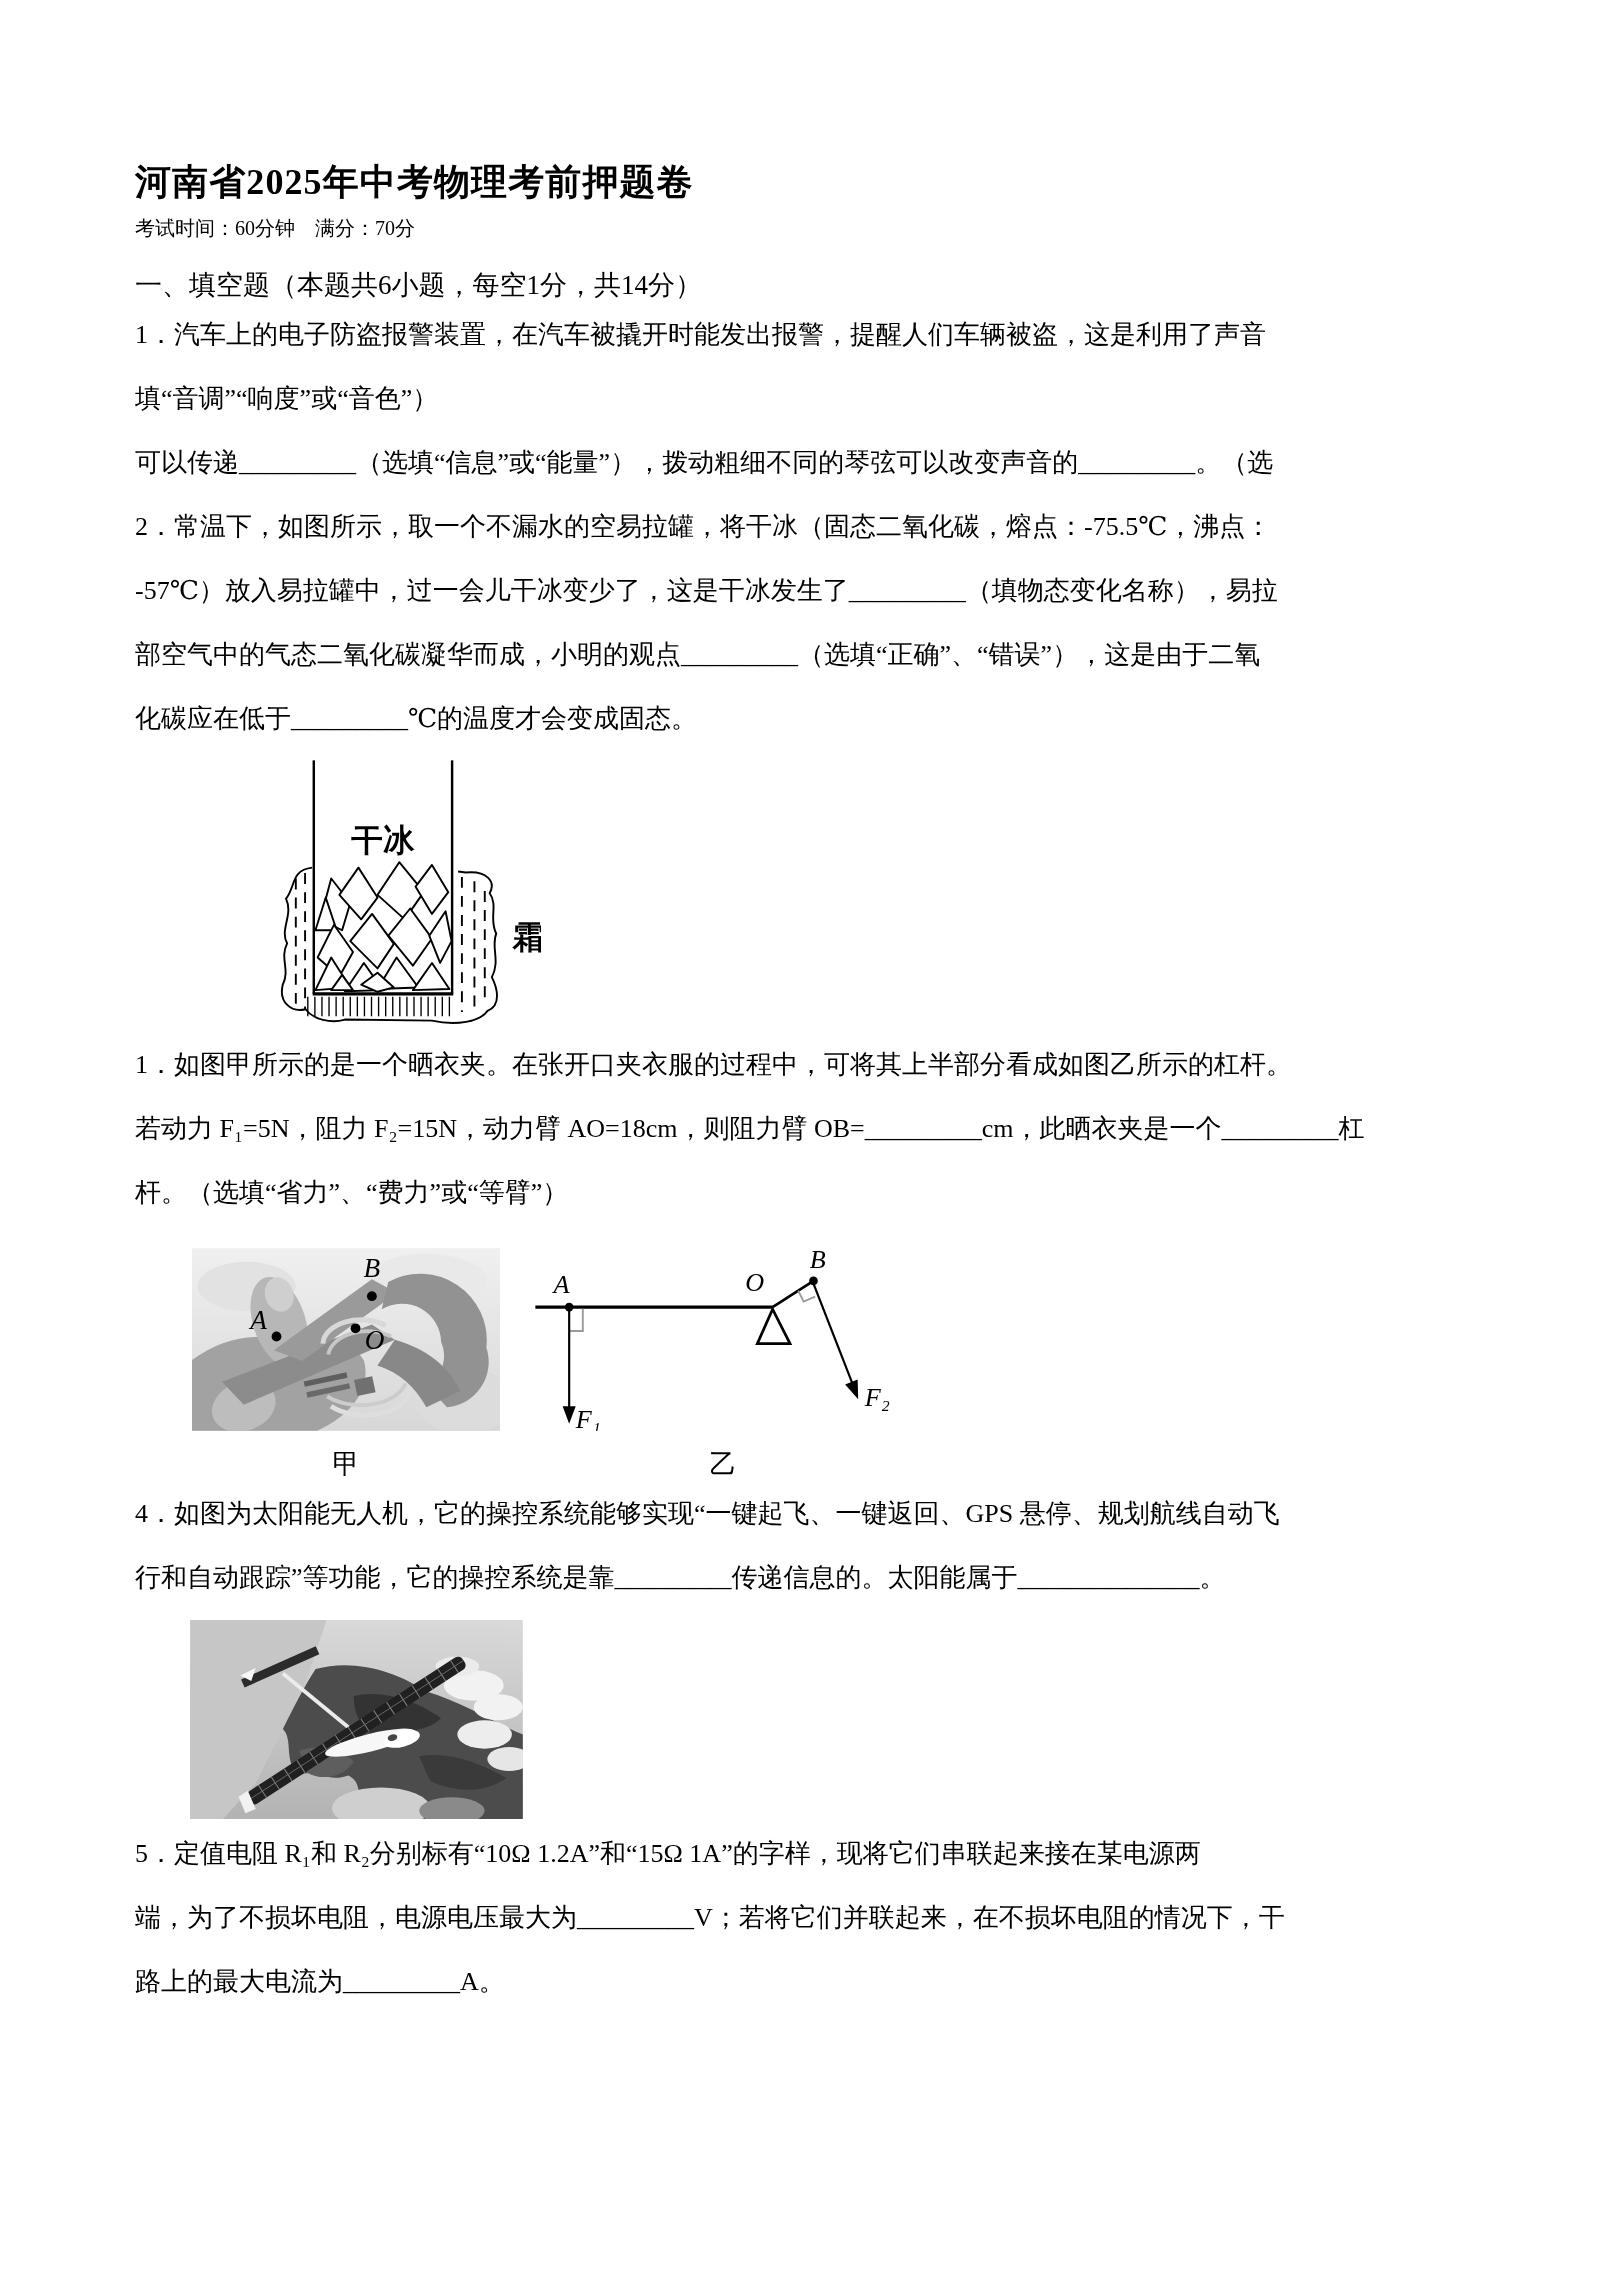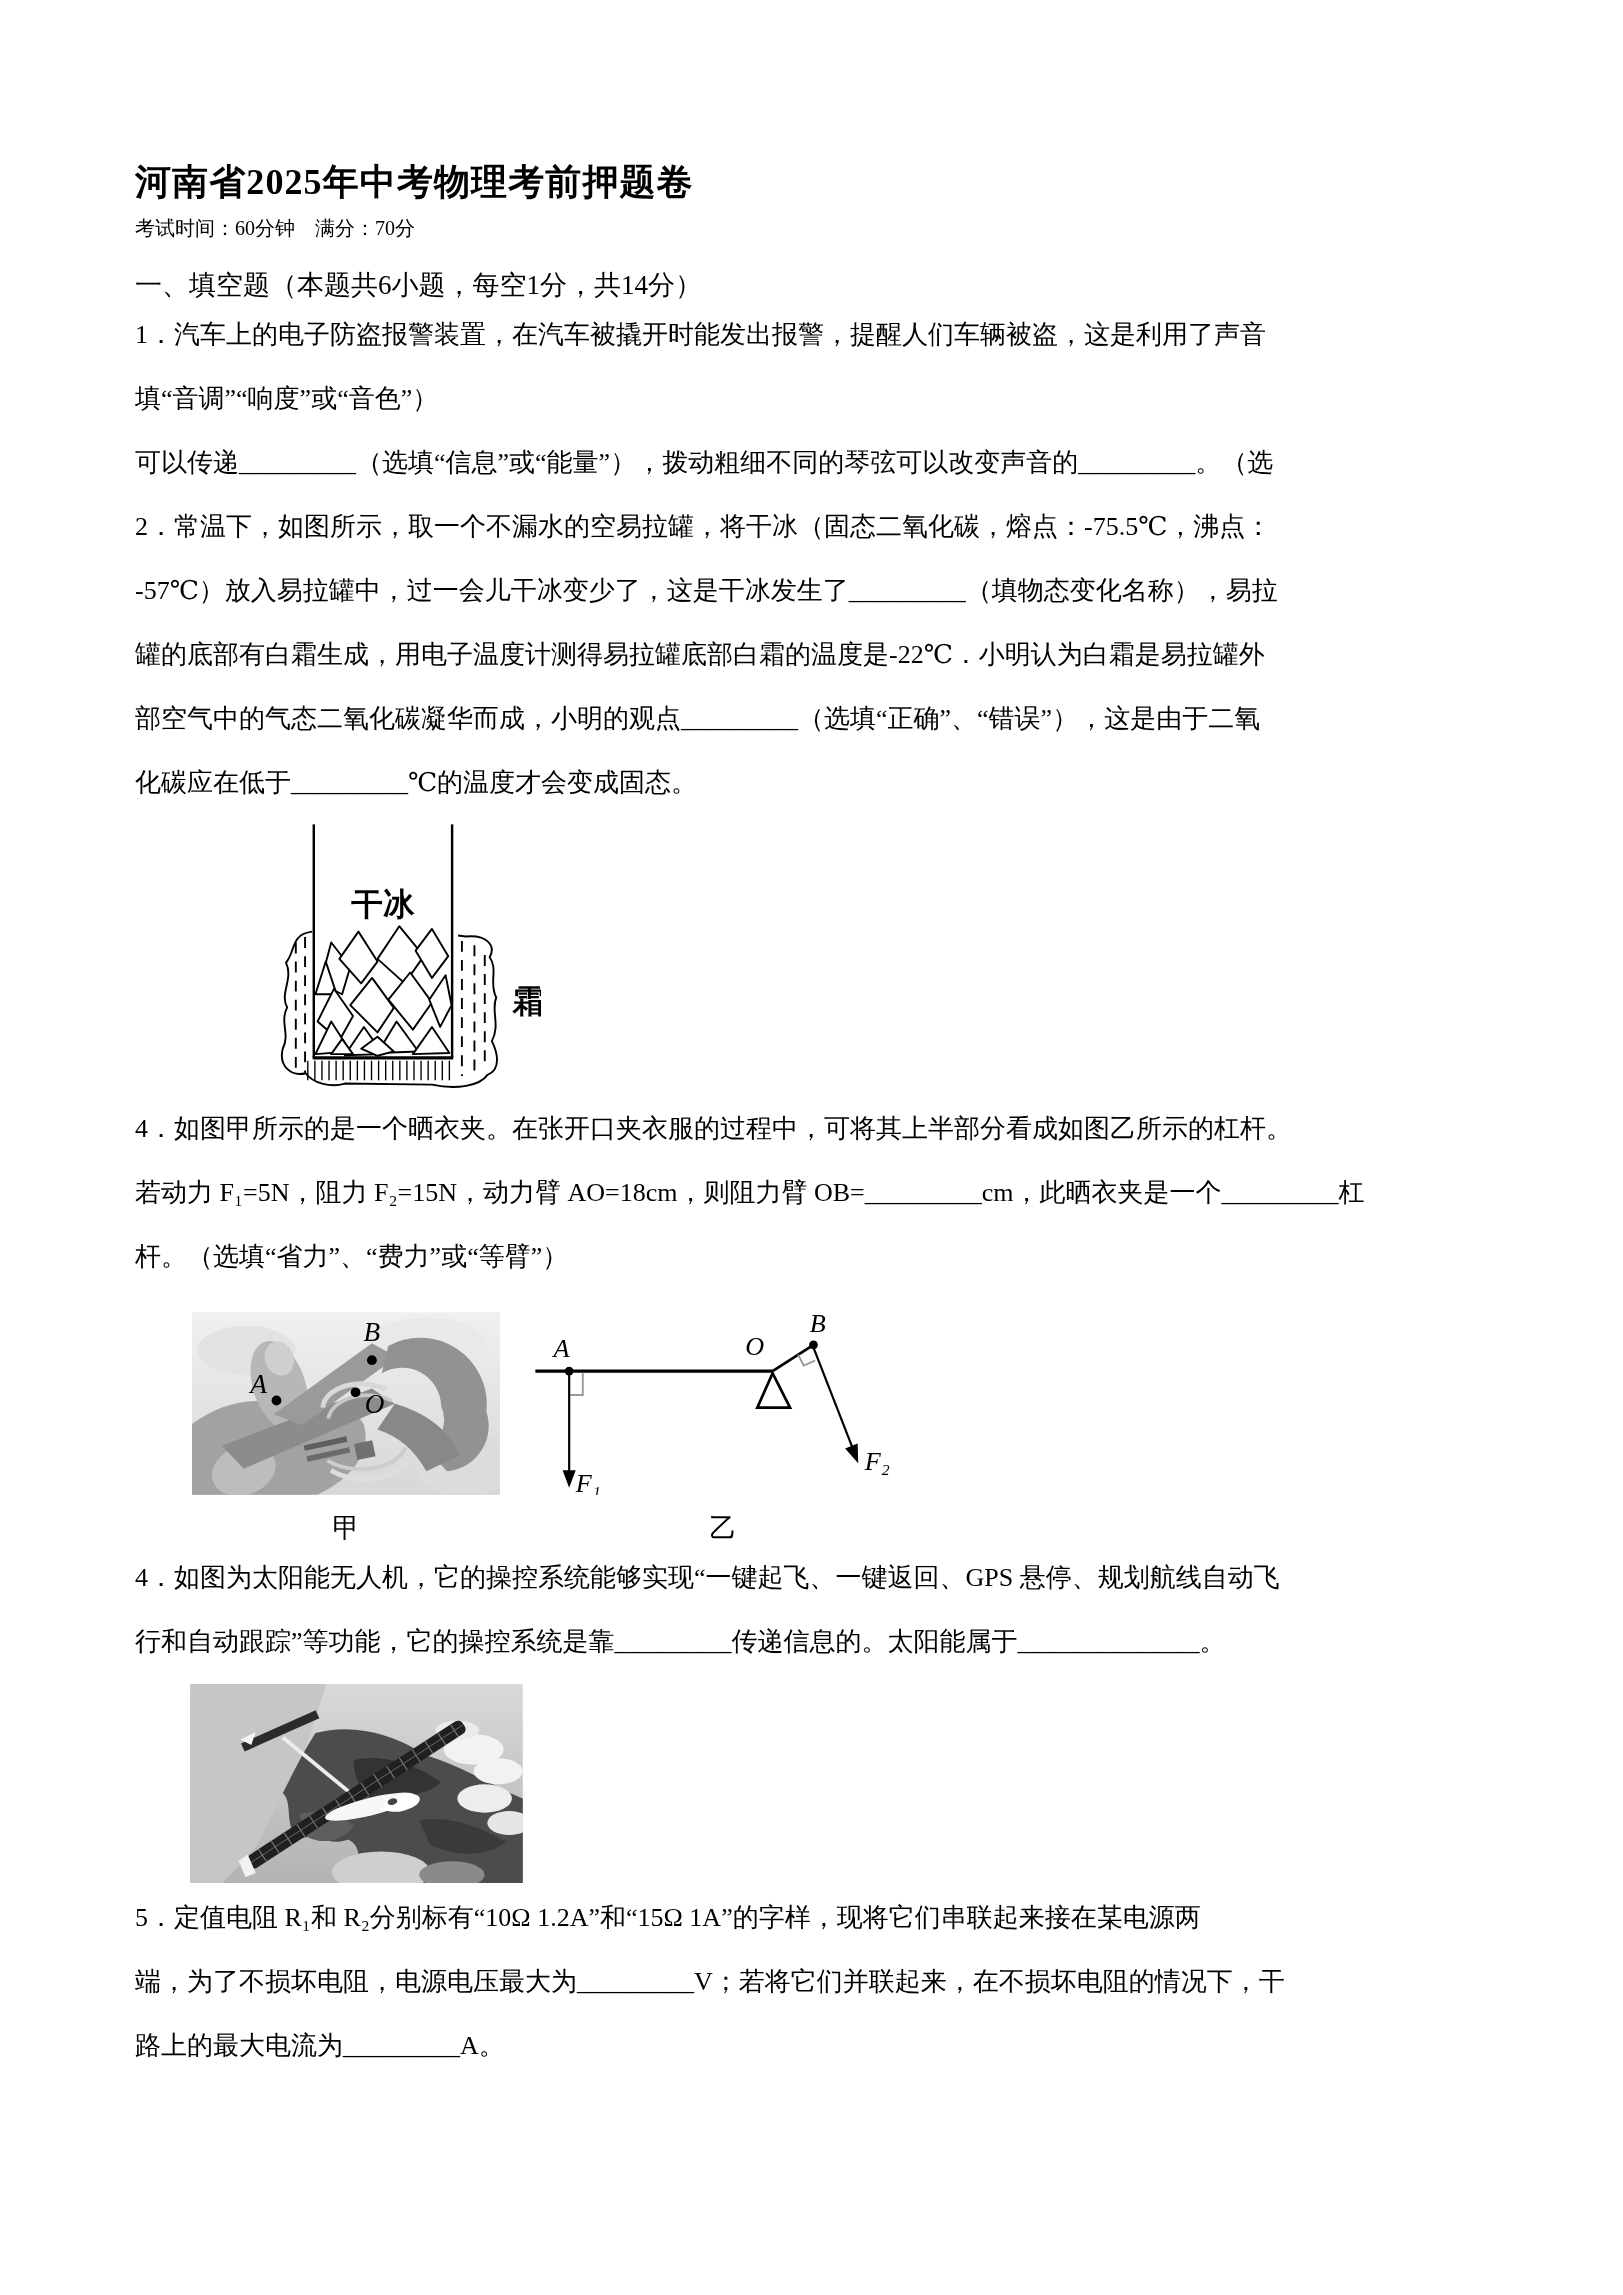--- a/index.html
+++ b/index.html
@@ -34,21 +34,20 @@
   <div class="subtitle">考试时间：60分钟　满分：70分</div>
 
   <h2 class="section-heading">一、填空题（本题共6小题，每空1分，共14分）</h2>
 
   <p class="line">1．汽车上的电子防盗报警装置，在汽车被撬开时能发出报警，提醒人们车辆被盗，这是利用了声音</p>
   <p class="line">填“音调”“响度”或“音色”）</p>
   <p class="line">可以传递_________（选填“信息”或“能量”），拨动粗细不同的琴弦可以改变声音的_________。（选</p>
 
   <p class="line">2．常温下，如图所示，取一个不漏水的空易拉罐，将干冰（固态二氧化碳，熔点：-75.5℃，沸点：</p>
   <p class="line">-57℃）放入易拉罐中，过一会儿干冰变少了，这是干冰发生了_________（填物态变化名称），易拉</p>
-  <p class="line">罐的底部有白霜生成，用电子温度计测得易拉罐底部白霜的温度是-22℃．小明认为白霜是易拉罐外</p>
   <p class="line">部空气中的气态二氧化碳凝华而成，小明的观点_________（选填“正确”、“错误”），这是由于二氧</p>
   <p class="line">化碳应在低于_________℃的温度才会变成固态。</p>
 
   <svg class="fig-dry-ice" width="327" height="275" viewBox="0 0 600 505">
 
     <g>
       <path d="M 180,205 C 140,210 150,240 132,262 C 146,292 120,318 134,344
                C 120,372 140,392 126,420 C 118,452 142,472 168,465
                C 182,484 215,492 240,484 L 400,486 C 445,496 488,488 502,468
                C 528,458 520,426 510,406 C 526,376 508,350 518,326
@@ -106,21 +105,21 @@
       <polygon points="240,432 275,380 310,430"></polygon>
       <polygon points="300,428 335,370 375,425"></polygon>
       <polygon points="365,430 400,380 432,428"></polygon>
       <polygon points="270,420 300,398 330,425 300,433"></polygon>
       <polygon points="215,430 235,402 255,430"></polygon>
     </g>
     <text class="cjk" x="310" y="175" font-size="58" font-weight="bold" text-anchor="middle">干冰</text>
     <text class="cjk" x="548" y="352" font-size="58" font-weight="bold">霜</text>
   </svg>
 
-  <p class="line">4．如图甲所示的是一个晒衣夹。在张开口夹衣服的过程中，可将其上半部分看成如图乙所示的杠杆。</p>
+  <p class="line">1．如图甲所示的是一个晒衣夹。在张开口夹衣服的过程中，可将其上半部分看成如图乙所示的杠杆。</p>
   <p class="line">若动力 F₁=5N，阻力 F₂=15N，动力臂 AO=18cm，则阻力臂 OB=_________cm，此晒衣夹是一个_________杠</p>
   <p class="line">杆。（选填“省力”、“费力”或“等臂”）</p>
 
   <div class="fig-row">
     <div class="fig-col">
       <svg width="308" height="183" viewBox="0 0 565 335">
         <defs>
           <linearGradient id="pbg" x1="0" y1="0" x2="0" y2="1">
             <stop offset="0" stop-color="#f0f0f0"></stop>
               <stop offset="1" stop-color="#d7d7d7"></stop>

